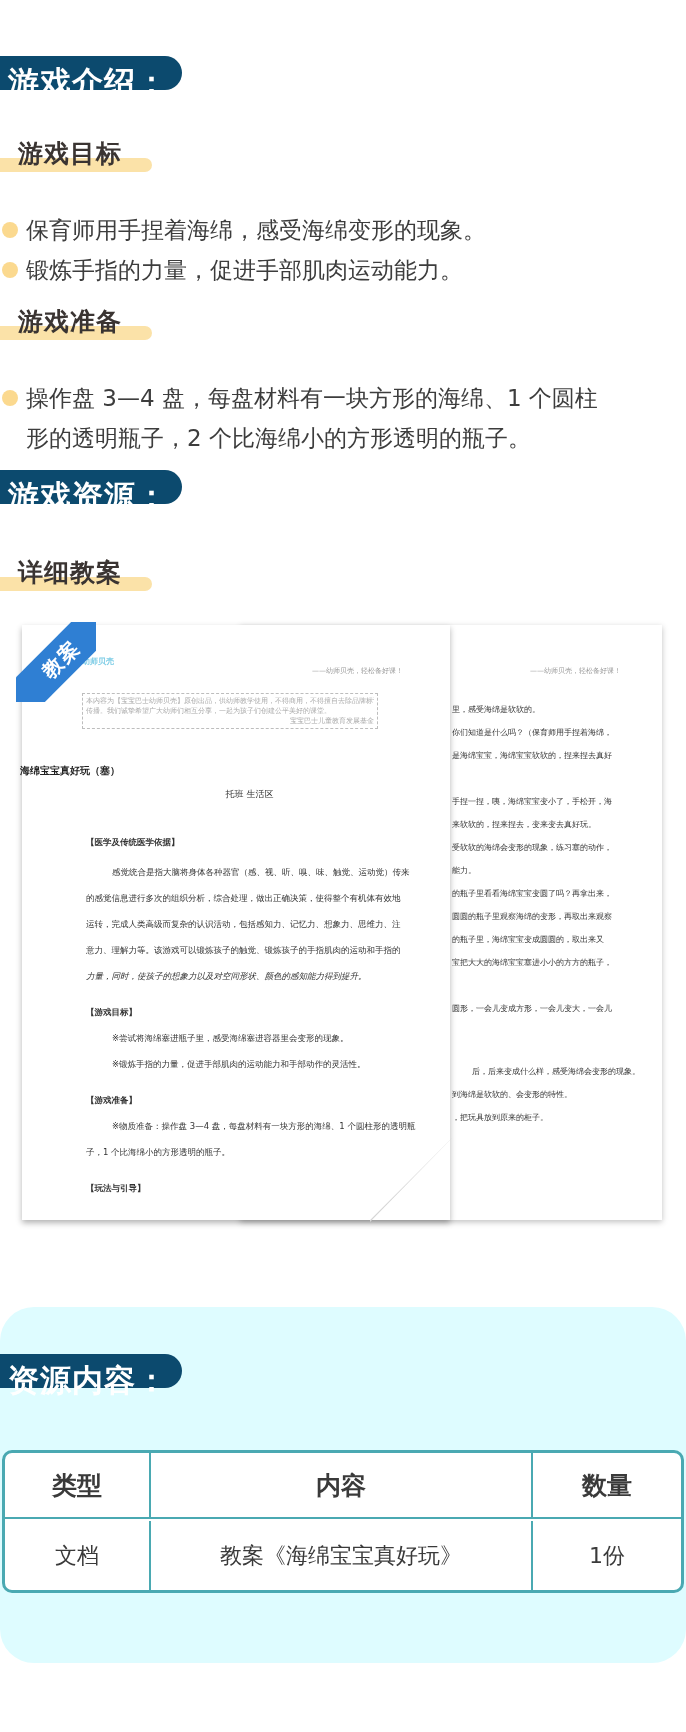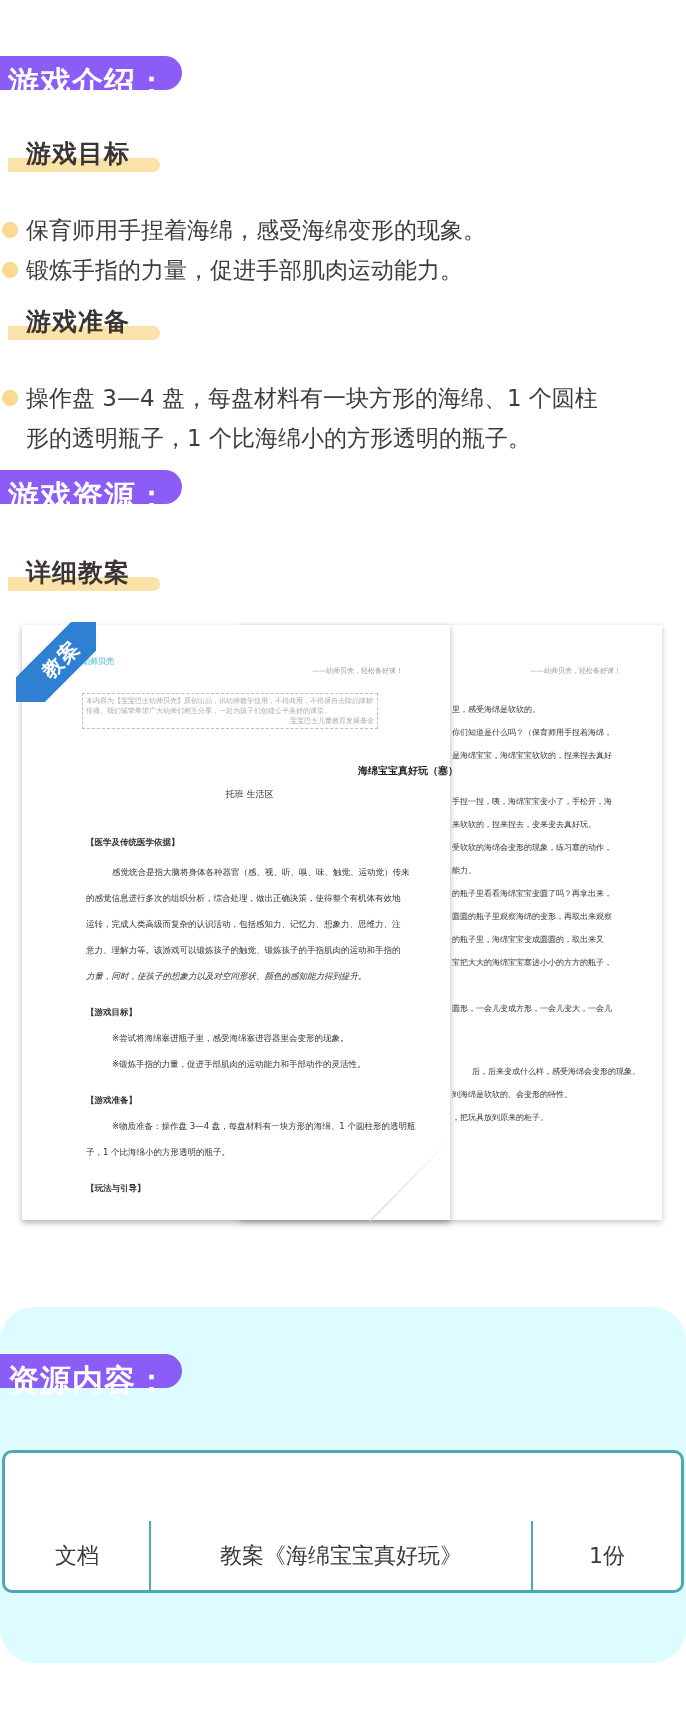--- a/index.html
+++ b/index.html
@@ -1,28 +1,28 @@
 <!DOCTYPE html>
 <html><head>
 <meta charset="utf-8">
 <style>
   * { box-sizing: border-box; margin: 0; padding: 0; }
   html, body { width: 686px; height: 1732px; background: #ffffff; overflow: hidden; }
   body { position: relative; font-family: "DejaVu Sans", "Liberation Sans", sans-serif; color: #333333; }
 
   .pill-title {
     position: absolute; left: 0; height: 34px;
-    background: #8b5cf6; color: #ffffff;
+    background: #0c4a6e; color: #ffffff;
     border-radius: 0 26px 26px 0;
     font-size: 31px; font-weight: bold; line-height: 52px;
     padding: 0 14px 0 8px; letter-spacing: 1px;
   }
 
   .sub-title {
-    position: absolute; left: 0; height: 40px; margin-left: 8px;
+    position: absolute; left: 0; height: 40px;
   }
   .sub-title .hl {
     position: absolute; left: 0; bottom: 2px; width: 152px; height: 14px;
     background: #fbe2a8; border-radius: 0 8px 8px 0;
   }
   .sub-title .txt {
     position: relative; left: 18px; font-size: 25px; font-weight: bold; color: #3a3432; line-height: 40px;
     letter-spacing: 1px;
   }
 
@@ -60,21 +60,21 @@
   .doc-gray { color: #9a9a9a; }
   .doc-logo {
     position: absolute; left: 68px; top: 655px; width: 60px; height: 18px; color: #7fcde6; font-size: 8px; font-weight: bold;
   }
   .logo-circle { display: inline-block; width: 12px; height: 12px; border-radius: 50%; background: #8fd3ea; vertical-align: middle; margin-right: 2px; }
   .notice-box {
     position: absolute; left: 82px; top: 693px; width: 296px; height: 36px;
     border: 1px dashed #bdbdbd; padding: 2px 3px;
     font-size: 7px; color: #aaaaaa; line-height: 10px;
   }
-  .doc-title { position: absolute; left: 30px; width: 428px; text-align: right; font-size: 10px; font-weight: bold; color: #222; }
+  .doc-title { position: absolute; left: 20px; width: 428px; text-align: left; font-size: 10px; font-weight: bold; color: #222; }
   .doc-sub { position: absolute; left: 22px; width: 455px; text-align: center; font-size: 9px; color: #333; }
   .doc-line { position: absolute; font-size: 8.5px; color: #333; white-space: nowrap; line-height: 12px; }
   .doc-head { font-weight: bold; }
 
   
   .bottom-panel {
     position: absolute; left: 0; top: 1307px; width: 686px; height: 356px;
     background: #defcff; border-radius: 34px;
   }
   .res-table {
@@ -114,21 +114,21 @@
 <div class="sub-title" style="top:302px;">
   <div class="hl"></div>
   <div class="txt">游戏准备</div>
 </div>
 
 <div class="bullet-line" style="top:380px;">
   <span class="dot" style="top:10px;"></span>
   <span class="bullet-text">操作盘 3—4 盘，每盘材料有一块方形的海绵、1 个圆柱</span>
 </div>
 <div class="bullet-line" style="top:420px;">
-  <span class="bullet-text">形的透明瓶子，1 个比海绵小的方形透明的瓶子。</span>
+  <span class="bullet-text">形的透明瓶子，2 个比海绵小的方形透明的瓶子。</span>
 </div>
 
 <div class="pill-title" style="top:470px;">游戏资源：</div>
 
 <div class="sub-title" style="top:553px;">
   <div class="hl"></div>
   <div class="txt">详细教案</div>
 </div>
 
 <div class="page back-page"></div>
@@ -182,18 +182,23 @@
   </div>
 
 <div class="ribbon">
   <div class="ribbon-band">教案</div>
 </div>
 
 <div class="bottom-panel"></div>
 <div class="pill-title" style="top:1354px;">资源内容：</div>
 
 <div class="res-table">
+  <div class="row head">
+    <div class="cell c1">类型</div>
+    <div class="cell c2">内容</div>
+    <div class="cell c3">数量</div>
+  </div>
   <div class="row body">
     <div class="cell c1">文档</div>
     <div class="cell c2">教案《海绵宝宝真好玩》</div>
     <div class="cell c3">1份</div>
   </div>
 </div>
 
 </body></html>

